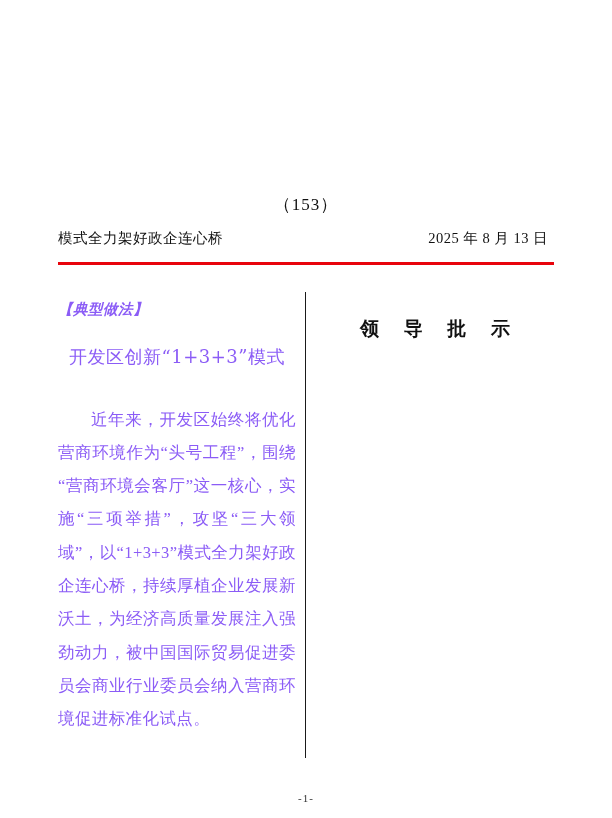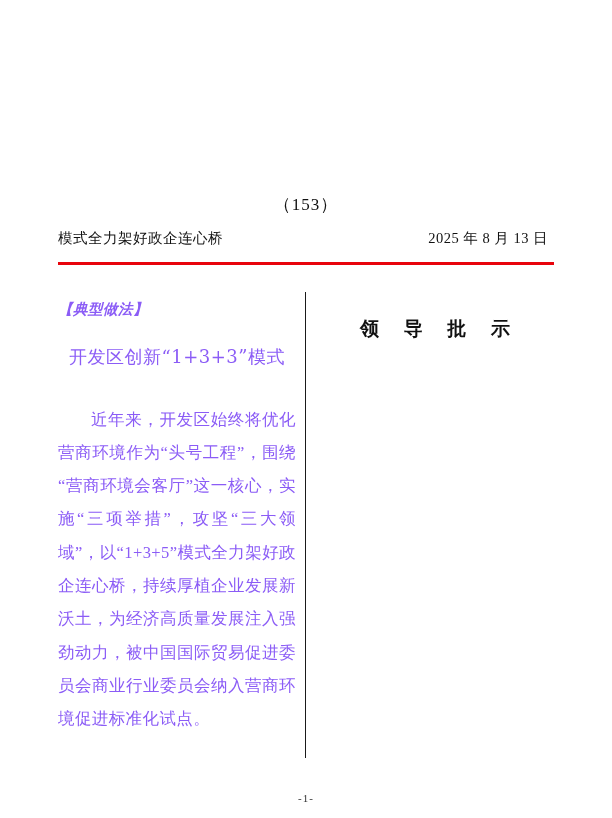--- a/index.html
+++ b/index.html
@@ -163,21 +163,21 @@
 
   <div class="divider"></div>
 
   <div class="col-left">
     <div class="tag">【典型做法】</div>
 
     <div class="headline">
       <div>开发区创新“1+3+3”模式</div>
     </div>
 
-    <div class="body-text">近年来，开发区始终将优化营商环境作为“头号工程”，围绕“营商环境会客厅”这一核心，实施“三项举措”，攻坚“三大领域”，以“1+3+5”模式全力架好政企连心桥，持续厚植企业发展新沃土，为经济高质量发展注入强劲动力，被中国国际贸易促进委员会商业行业委员会纳入营商环境促进标准化试点。</div>
+    <div class="body-text">近年来，开发区始终将优化营商环境作为“头号工程”，围绕“营商环境会客厅”这一核心，实施“三项举措”，攻坚“三大领域”，以“1+3+3”模式全力架好政企连心桥，持续厚植企业发展新沃土，为经济高质量发展注入强劲动力，被中国国际贸易促进委员会商业行业委员会纳入营商环境促进标准化试点。</div>
   </div>
 
   <div class="col-right">
     <div class="right-title">领 导 批 示</div>
   </div>
 
   <div class="footer">-1-</div>
 
 </div>
 

